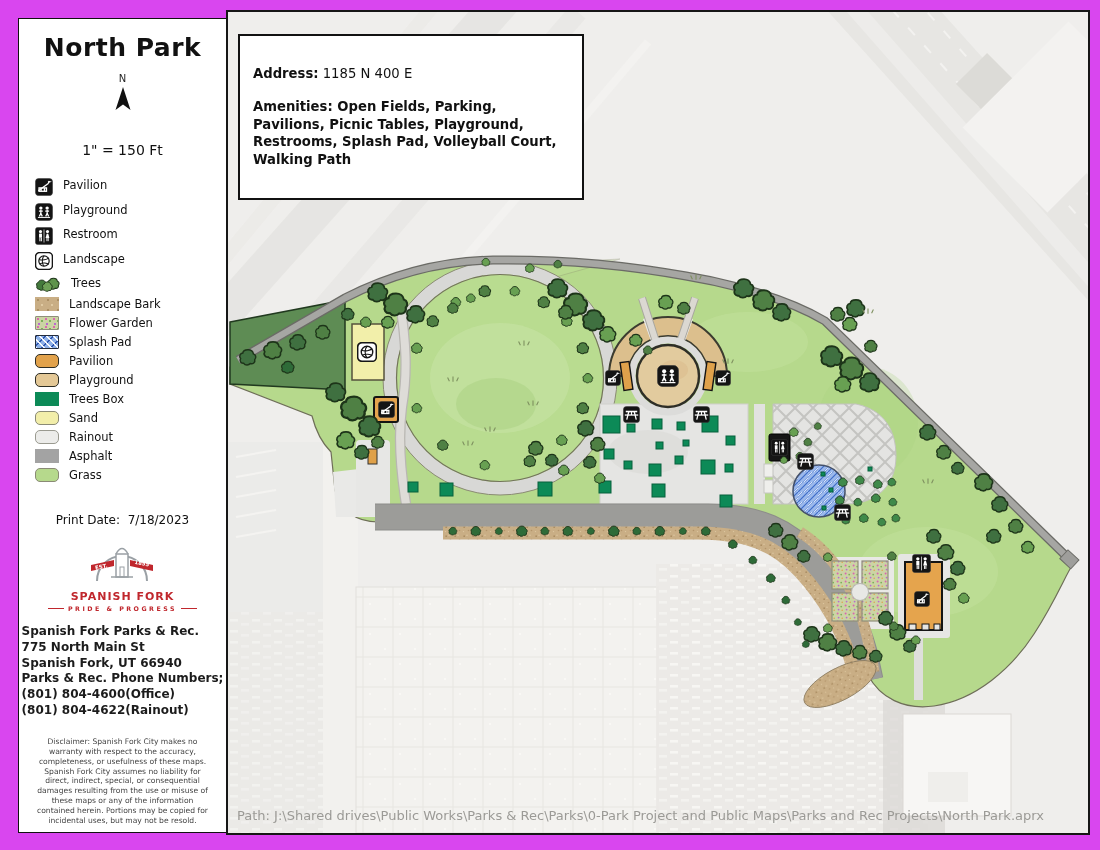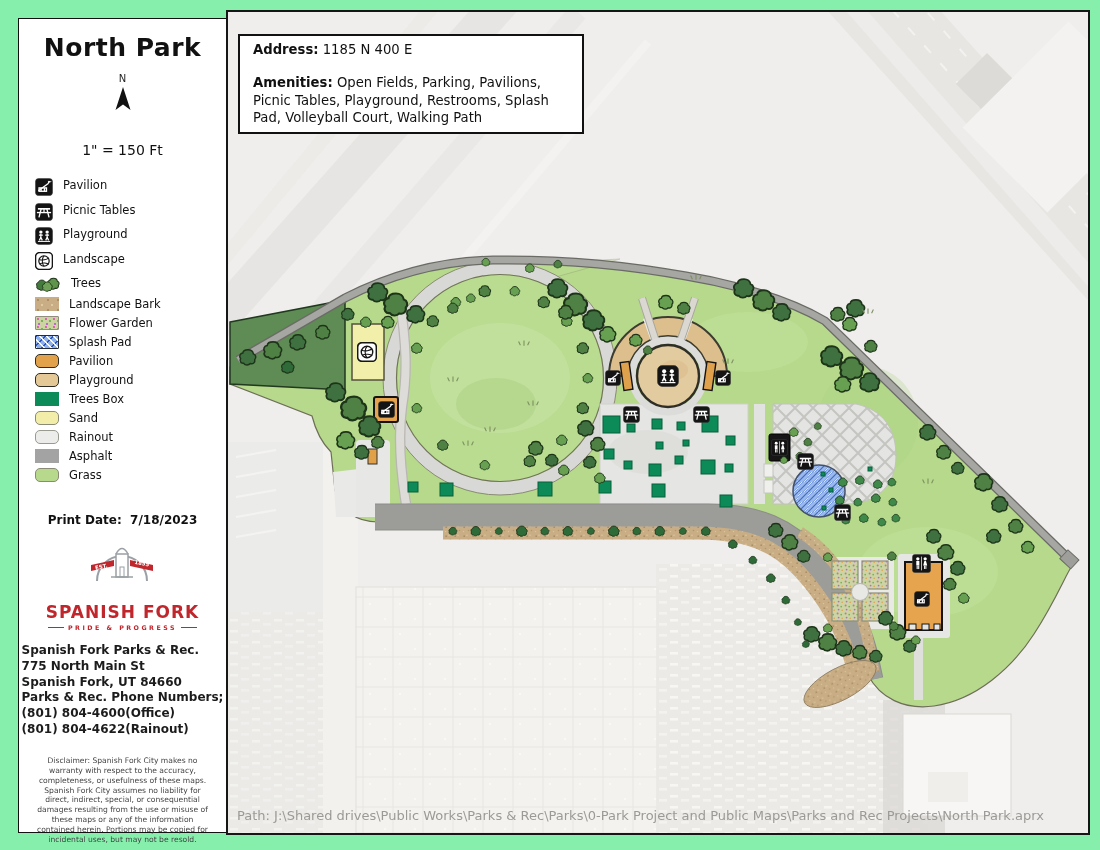--- a/index.html
+++ b/index.html
@@ -1,16 +1,16 @@
 <!DOCTYPE html>
 <html><head>
 <meta charset="utf-8">
 <style>
   html,body{margin:0;padding:0;background:#fff;}
-  .page{position:relative;width:1100px;height:850px;background:#86efac;overflow:hidden;
+  .page{position:relative;width:1100px;height:850px;background:#d946ef;overflow:hidden;
         font-family:"DejaVu Sans","Liberation Sans",sans-serif;color:#111;}
   
   .sidebar{position:absolute;left:18px;top:18px;width:209px;height:815px;
            border:1.6px solid #111;background:#fff;box-sizing:border-box;
            display:flex;flex-direction:column;align-items:center;}
   .title{margin-top:14px;font-size:25px;font-weight:bold;letter-spacing:.5px;text-align:center;}
   .north{margin-top:12px;text-align:center;line-height:1;}
   .north .n{font-size:10px;color:#222;display:block;margin-bottom:1px;}
   .scale{margin-top:26px;font-size:14px;}
   .legend{list-style:none;margin:20px 0 0 0;padding:0 0 0 16px;width:100%;box-sizing:border-box;}
@@ -33,36 +33,36 @@
   .sw-splash{border:1.5px solid #242c3c;border-radius:1px;background-color:#8fb0e8;
       background-image:repeating-linear-gradient(45deg,rgba(255,255,255,.95) 0 1.4px,transparent 1.4px 5px),
                        repeating-linear-gradient(135deg,rgba(28,70,165,.85) 0 1.4px,transparent 1.4px 6px);}
   .sw-pav{background:#e2a24b;border-color:#2c2c24;}
   .sw-pg{background:#e4c896;border-color:#2c2c24;}
   .sw-treebox{border:none;border-radius:0;background:#0c8a57;}
   .sw-sand{background:#f2eeaa;border-color:#8a8a76;}
   .sw-concrete{background:#ececea;border-color:#9a9a90;}
   .sw-asphalt{border:none;border-radius:0;background:#a3a3a3;}
   .sw-grass{background:#b6d98c;border-color:#8a8a76;}
-  .printdate{margin-top:26px;font-size:12px;color:#111;font-weight:bold;}
+  .printdate{margin-top:26px;font-size:12px;color:#111;}
   .logo{margin-top:10px;text-align:center;}
-  .logo-name{font-size:17px;font-weight:bold;color:#c0272d;letter-spacing:1px;margin-top:13px;}
+  .logo-name{font-size:11px;font-weight:bold;color:#c0272d;letter-spacing:1px;margin-top:1px;}
   .tagline{display:flex;align-items:center;justify-content:center;margin-top:2px;}
   .tagline .tl{font-size:6.3px;font-weight:bold;color:#c0272d;letter-spacing:2.5px;margin:0 4px;}
   .tagline .ln{width:16px;height:0;border-top:1px solid #c0272d;}
   .contact{margin-top:12px;font-size:12px;font-weight:bold;line-height:1.32;text-align:left;color:#1c1c1c;}
   .disclaimer{margin-top:18px;width:178px;font-size:7.6px;line-height:1.3;color:#454545;text-align:center;}
   
   .map{position:absolute;left:226px;top:10px;width:860px;height:821px;border:2px solid #161616;
        background:#efeeec;box-sizing:content-box;}
   .map svg.mainmap{position:absolute;left:0;top:0;}
   .infobox{position:absolute;left:10px;top:22px;width:316px;background:#fff;border:2px solid #111;
-           padding:5px 13px;font-size:13.2px;line-height:1.35;}
+           padding:29px 13px;font-size:13.2px;line-height:1.35;}
   .infobox p{margin:0;}
-  .infobox p + p{margin-top:15px;}
+  .infobox p + p{margin-top:15px;font-weight:bold;}
   .pathline{position:absolute;left:9px;top:796px;font-size:13px;color:#9b9a96;white-space:nowrap;}
   .defs-holder{position:absolute;width:0;height:0;overflow:hidden;}
 </style>
 </head>
 <body>
 
 <svg class="defs-holder" aria-hidden="true">
   <defs>
     <symbol id="tree" viewBox="-8 -8 16 16" overflow="visible">
       <path fill="currentColor" stroke="#1d3419" stroke-width="1.3" d="M0,-6.5 C2.5,-6.5 4.5,-5 4.8,-2.8 C7,-2.2 7.6,0.6 6,2.2 C6.6,4.8 4.4,6.6 2,5.8 C0.6,7.6 -2.6,7.4 -3.8,5.6 C-6.4,6 -7.8,3.4 -6.6,1.4 C-8.2,-0.6 -7,-3.4 -4.6,-3.6 C-4.4,-5.8 -2.4,-6.5 0,-6.5 Z"></path>
@@ -184,29 +184,29 @@
 
     <ul class="legend">
       <li class="lrow icon">
         <svg class="lg-ic">
             <use href="#ic-pavilion" width="18" height="18"></use>
           </svg>
         <span class="lab">Pavilion</span>
         </li>
       <li class="lrow icon">
         <svg class="lg-ic">
-            <use href="#ic-picnic" width="18" height="18"></use>
-          </svg>
-        <span class="lab">Picnic Tables</span>
-        </li>
-      <li class="lrow icon">
-        <svg class="lg-ic">
             <use href="#ic-playground" width="18" height="18"></use>
           </svg>
         <span class="lab">Playground</span>
+        </li>
+      <li class="lrow icon">
+        <svg class="lg-ic">
+            <use href="#ic-restroom" width="18" height="18"></use>
+          </svg>
+        <span class="lab">Restroom</span>
         </li>
       <li class="lrow icon">
         <svg class="lg-ic">
             <use href="#ic-volleyball" width="18" height="18"></use>
           </svg>
         <span class="lab">Landscape</span>
         </li>
       <li class="lrow trees">
         <svg class="sw-trees" width="26" height="16">
           <use href="#tree" x="1" y="3" width="12" height="12" style="color:#447a3c"></use>
@@ -278,21 +278,21 @@
       <div class="tagline">
         <span class="ln"></span>
         <span class="tl">PRIDE &amp; PROGRESS</span>
         <span class="ln"></span>
       </div>
     </div>
 
     <div class="contact">
       <div>Spanish Fork Parks &amp; Rec.</div>
       <div>775 North Main St</div>
-      <div>Spanish Fork, UT 84660</div>
+      <div>Spanish Fork, UT 66940</div>
       <div>Parks &amp; Rec. Phone Numbers;</div>
       <div>(801) 804-4600(Office)</div>
       <div>(801) 804-4622(Rainout)</div>
     </div>
 
     <div class="disclaimer">Disclaimer:  Spanish Fork City makes no warranty with respect to the accuracy, completeness, or usefulness of these maps.  Spanish Fork City assumes no liability for direct, indirect, special, or consequential damages resulting from the use or misuse of these maps or any of the information contained herein.  Portions may be copied for incidental uses, but may not be resold.</div>
   </aside>
 
   <section class="map">
     <svg class="mainmap" width="860" height="821" viewBox="0 0 860 821">

